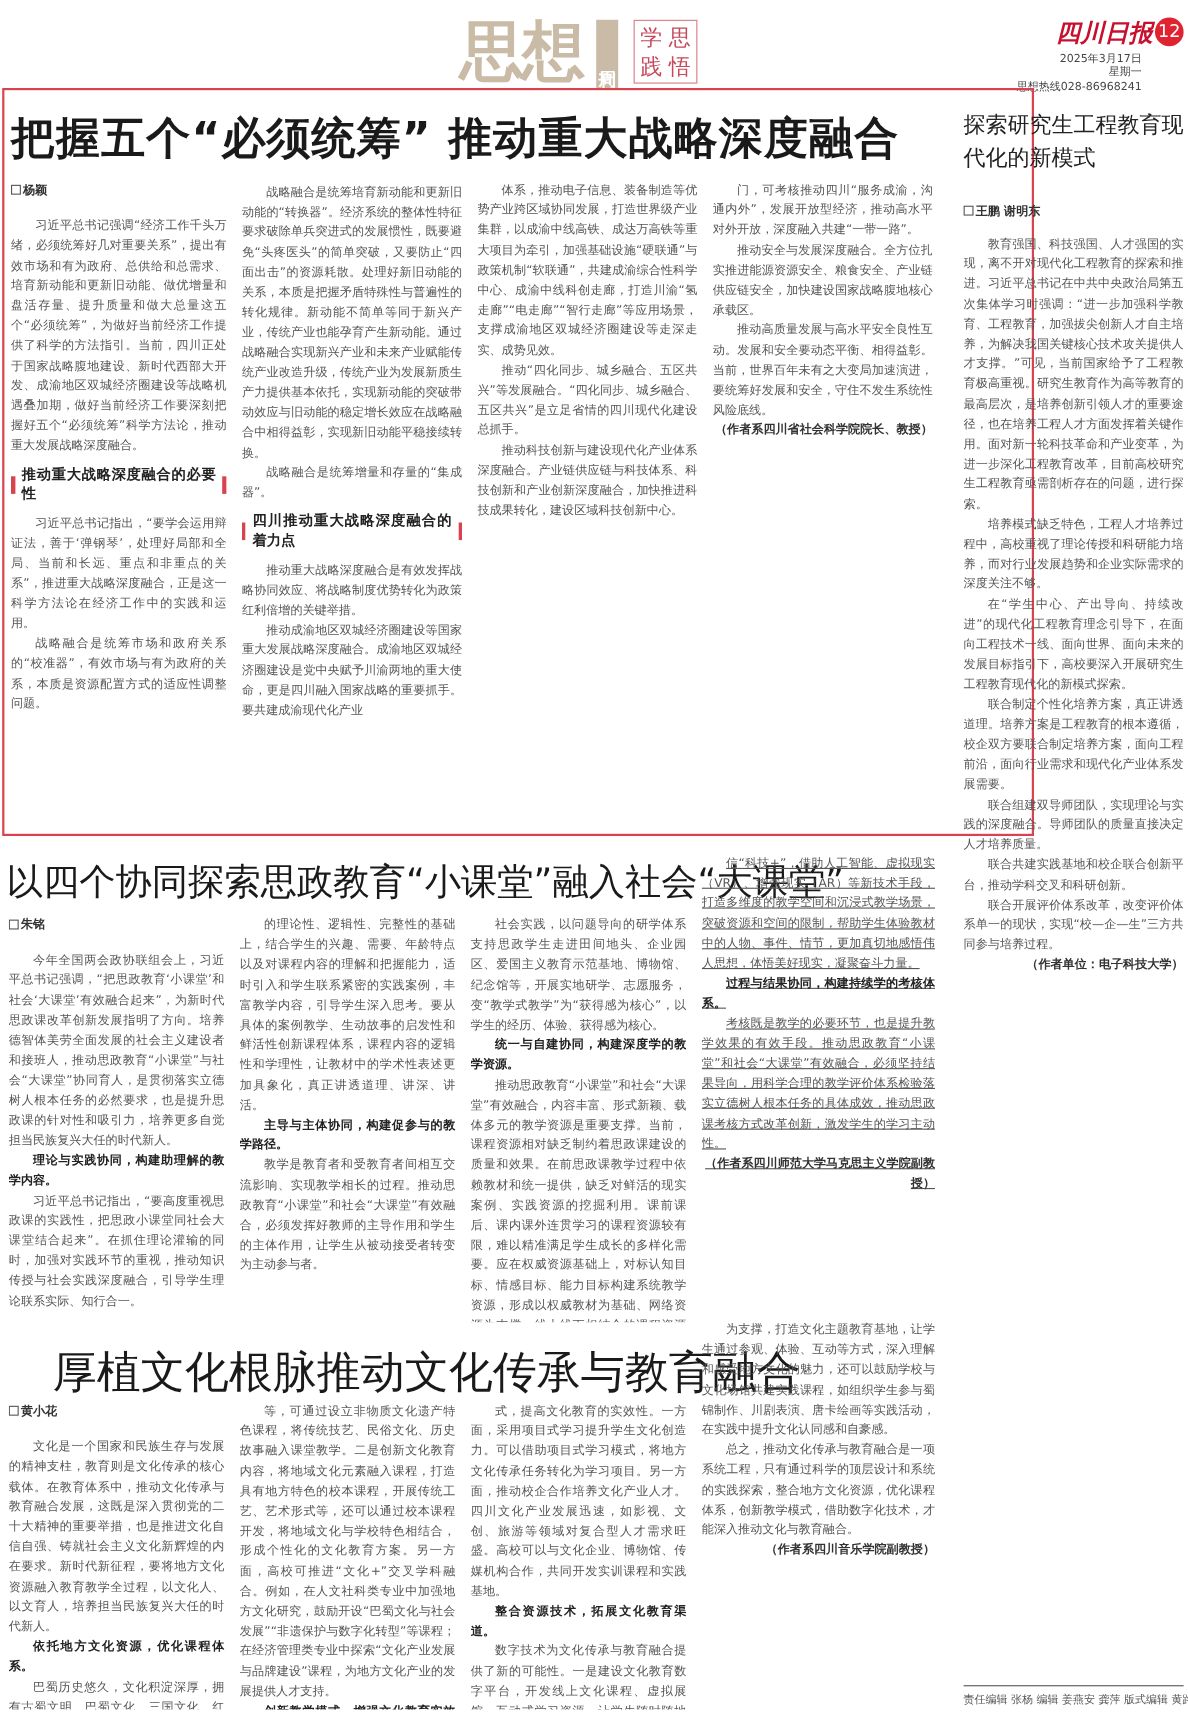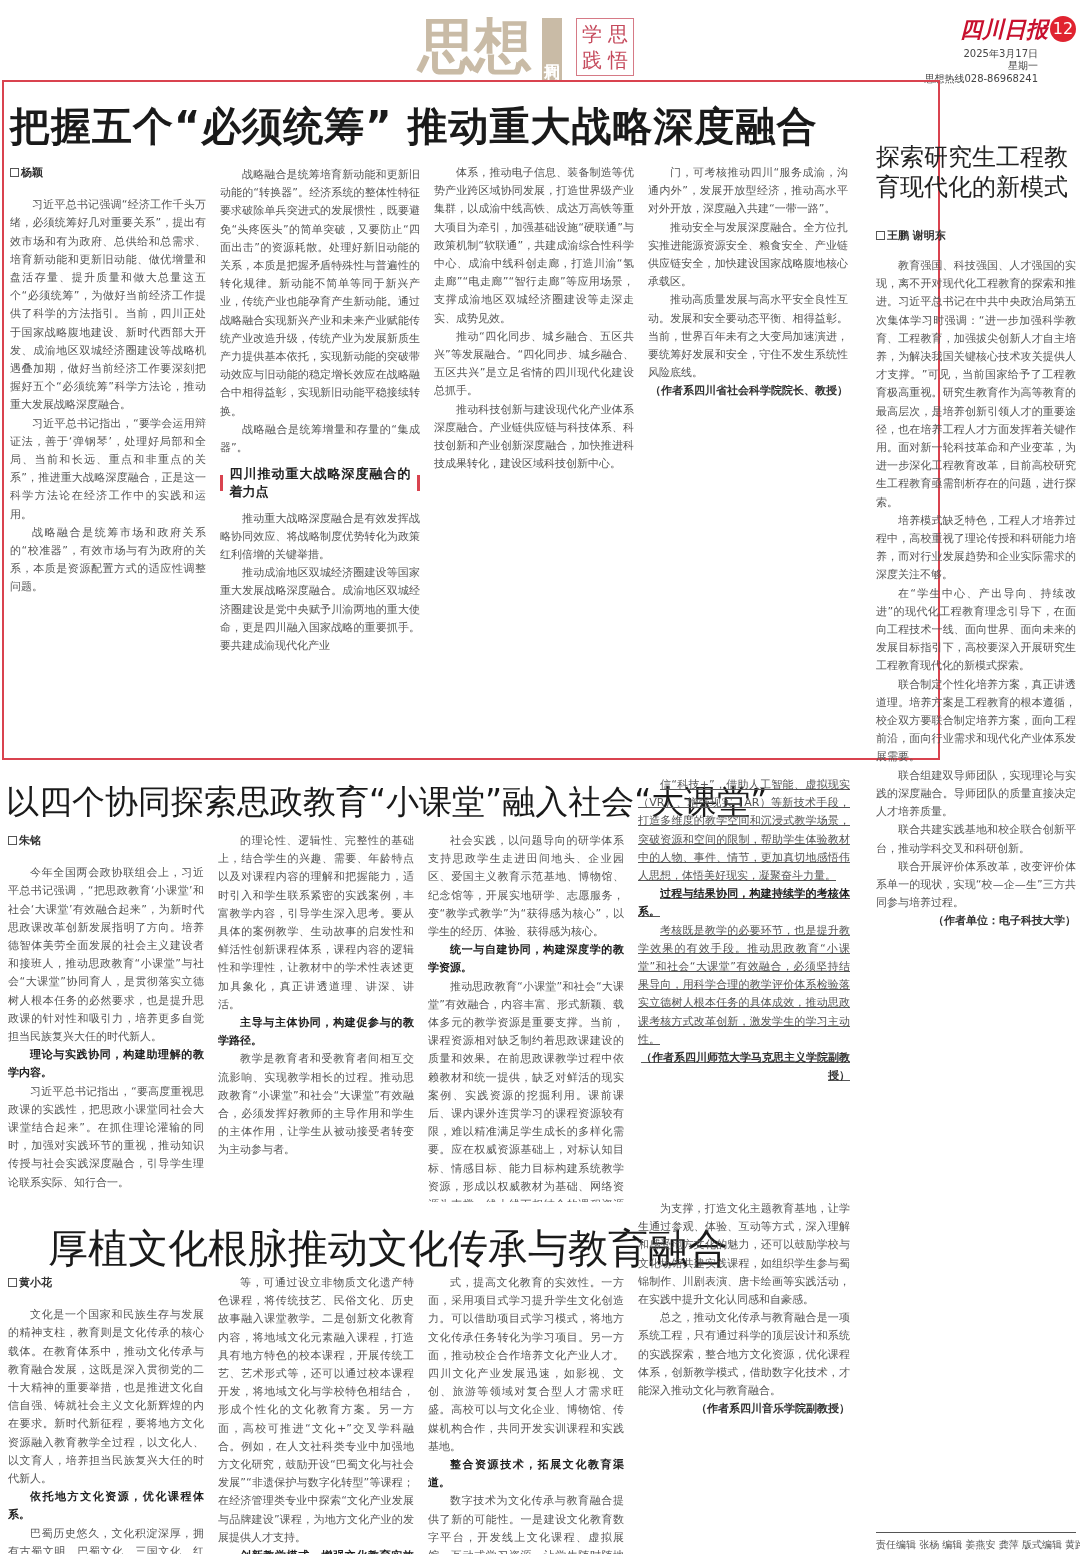--- a/index.html
+++ b/index.html
@@ -24,21 +24,21 @@
   .col p { text-indent: 2em; }
   .author { font-size: 11px; color: #333; font-weight: bold; margin-bottom: 14px; text-indent: 0 !important; }
   .author .sq { display: inline-block; width: 9px; height: 9px; border: 1px solid #555; margin-right: 2px; vertical-align: -1px; }
   .sec-head { font-size: 13px; font-weight: bold; color: #222; margin: 8px 0; display: flex; align-items: center; gap: 6px; }
   .sec-head .bar { width: 4px; height: 16px; background: #d9434f; }
   .bold-lead { font-weight: bold; color: #222; }
   .byline { font-weight: bold; color: #333; text-align: right; text-indent: 0 !important; }
 
   
   .art-right { position: absolute; left: 876px; top: 98px; width: 200px; height: 1440px; }
-  .ar-title { font-size: 24px; line-height: 30px; color: #222; margin-top: 44px; }
+  .ar-title { font-size: 20px; line-height: 30px; color: #222; }
   .ar-author { margin-top: 26px; }
 
   
   .art2-title { position: absolute; left: 6px; top: 776px; font-size: 33px; line-height: 52px; color: #1a1a1a; white-space: nowrap; }
   
   .art3-title { position: absolute; left: 48px; top: 1222px; font-size: 40px; line-height: 52px; color: #1a1a1a; white-space: nowrap; }
 
   .rule { position: absolute; left: 876px; top: 1532px; width: 200px; border-top: 1px solid #555; }
   .editors { position: absolute; left: 876px; top: 1538px; font-size: 10px; color: #555; white-space: nowrap; }
 </style>
@@ -62,20 +62,25 @@
   </div>
   <div class="mh-hotline">思想热线028-86968241</div>
 </div>
 
 <div class="art1">
   <div class="art1-title">把握五个“必须统筹” 推动重大战略深度融合</div>
   <div class="cols" style="left:6px; top:82px; height:590px;">
     <div class="col" style="width:196px;">
       <div class="author"><span class="sq"></span><span>杨颖</span></div>
       <p>习近平总书记强调“经济工作千头万绪，必须统筹好几对重要关系”，提出有效市场和有为政府、总供给和总需求、培育新动能和更新旧动能、做优增量和盘活存量、提升质量和做大总量这五个“必须统筹”，为做好当前经济工作提供了科学的方法指引。当前，四川正处于国家战略腹地建设、新时代西部大开发、成渝地区双城经济圈建设等战略机遇叠加期，做好当前经济工作要深刻把握好五个“必须统筹”科学方法论，推动重大发展战略深度融合。</p>
+      <div class="sec-head">
+          <span class="bar"></span>
+          <span>推动重大战略深度融合的必要性</span>
+          <span class="bar"></span>
+        </div>
       <p>习近平总书记指出，“要学会运用辩证法，善于‘弹钢琴’，处理好局部和全局、当前和长远、重点和非重点的关系”，推进重大战略深度融合，正是这一科学方法论在经济工作中的实践和运用。</p>
       <p>战略融合是统筹市场和政府关系的“校准器”，有效市场与有为政府的关系，本质是资源配置方式的适应性调整问题。</p>
     </div>
     <div class="col" style="width:200px; padding-top:2px;">
       <p>战略融合是统筹培育新动能和更新旧动能的“转换器”。经济系统的整体性特征要求破除单兵突进式的发展惯性，既要避免“头疼医头”的简单突破，又要防止“四面出击”的资源耗散。处理好新旧动能的关系，本质是把握矛盾特殊性与普遍性的转化规律。新动能不简单等同于新兴产业，传统产业也能孕育产生新动能。通过战略融合实现新兴产业和未来产业赋能传统产业改造升级，传统产业为发展新质生产力提供基本依托，实现新动能的突破带动效应与旧动能的稳定增长效应在战略融合中相得益彰，实现新旧动能平稳接续转换。</p>
       <p>战略融合是统筹增量和存量的“集成器”。</p>
       <div class="sec-head">
           <span class="bar"></span>
           <span>四川推动重大战略深度融合的着力点</span>
           <span class="bar"></span>

